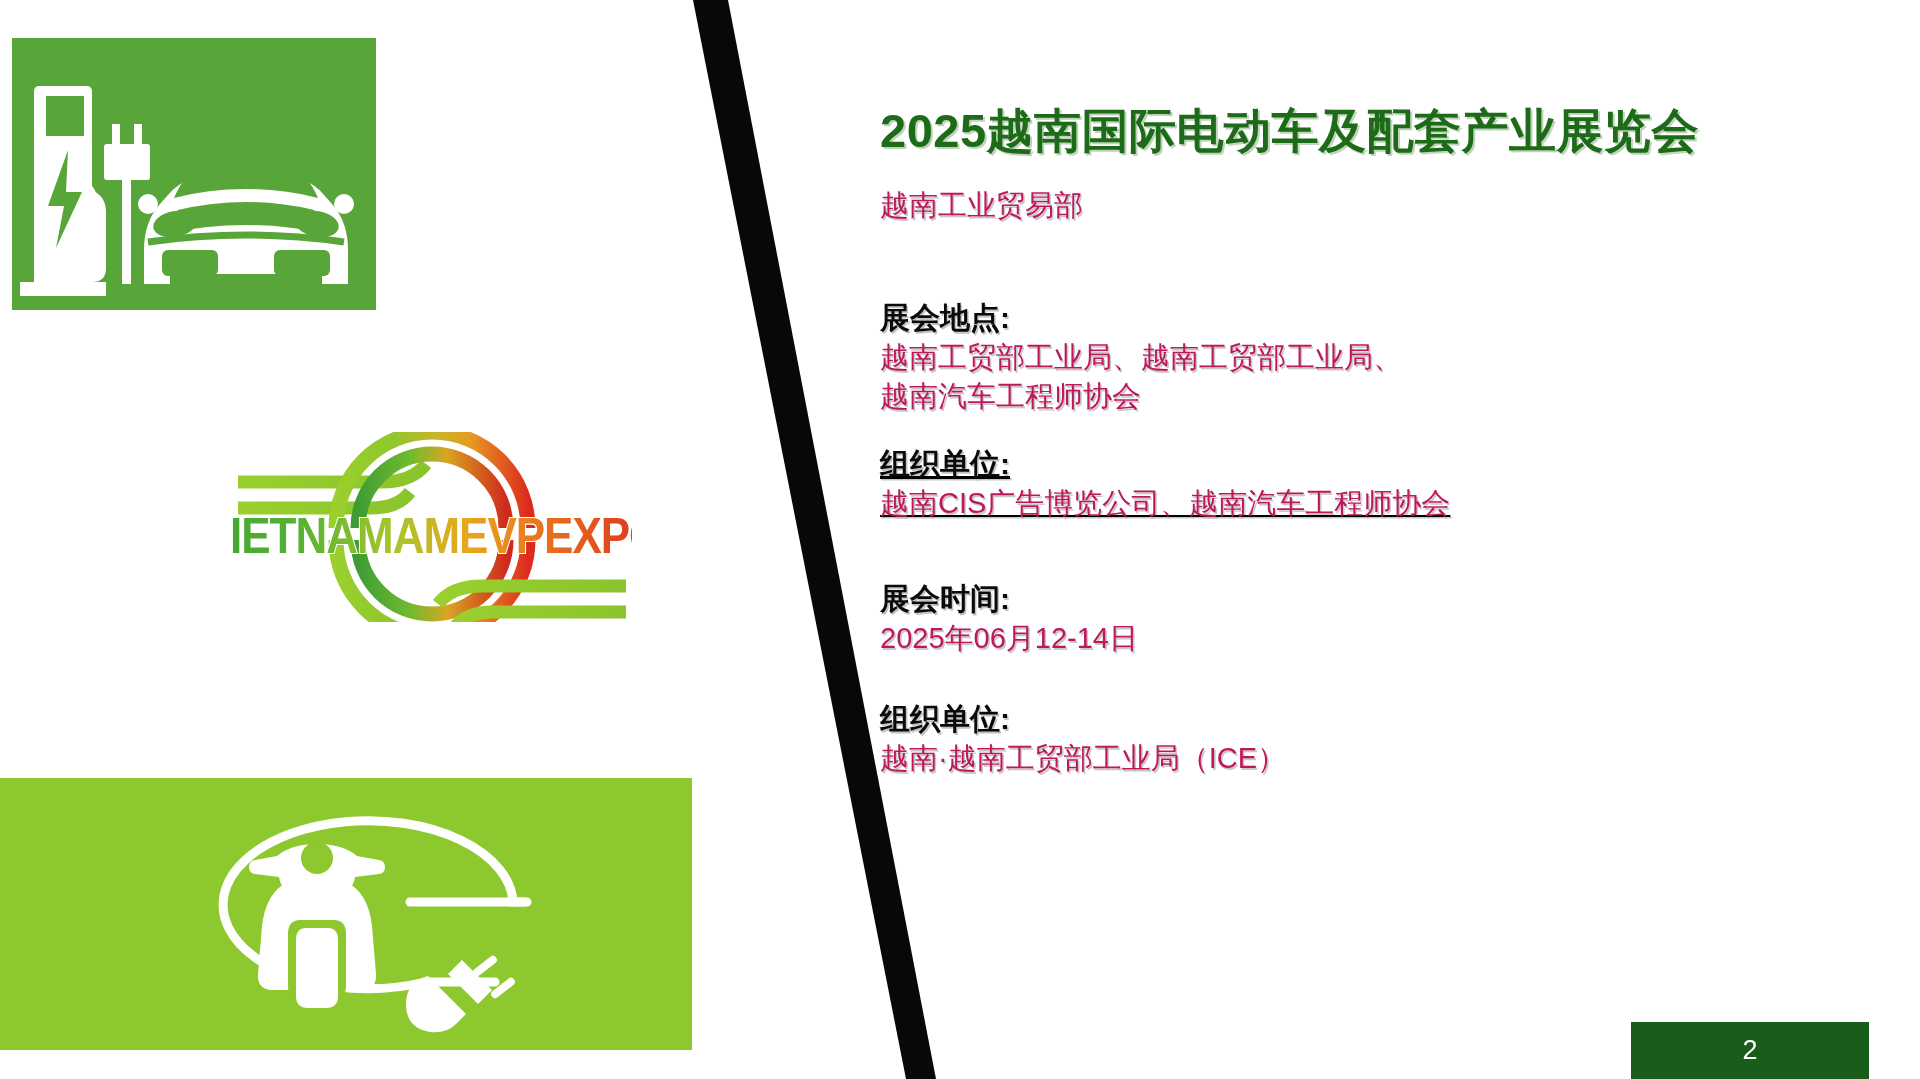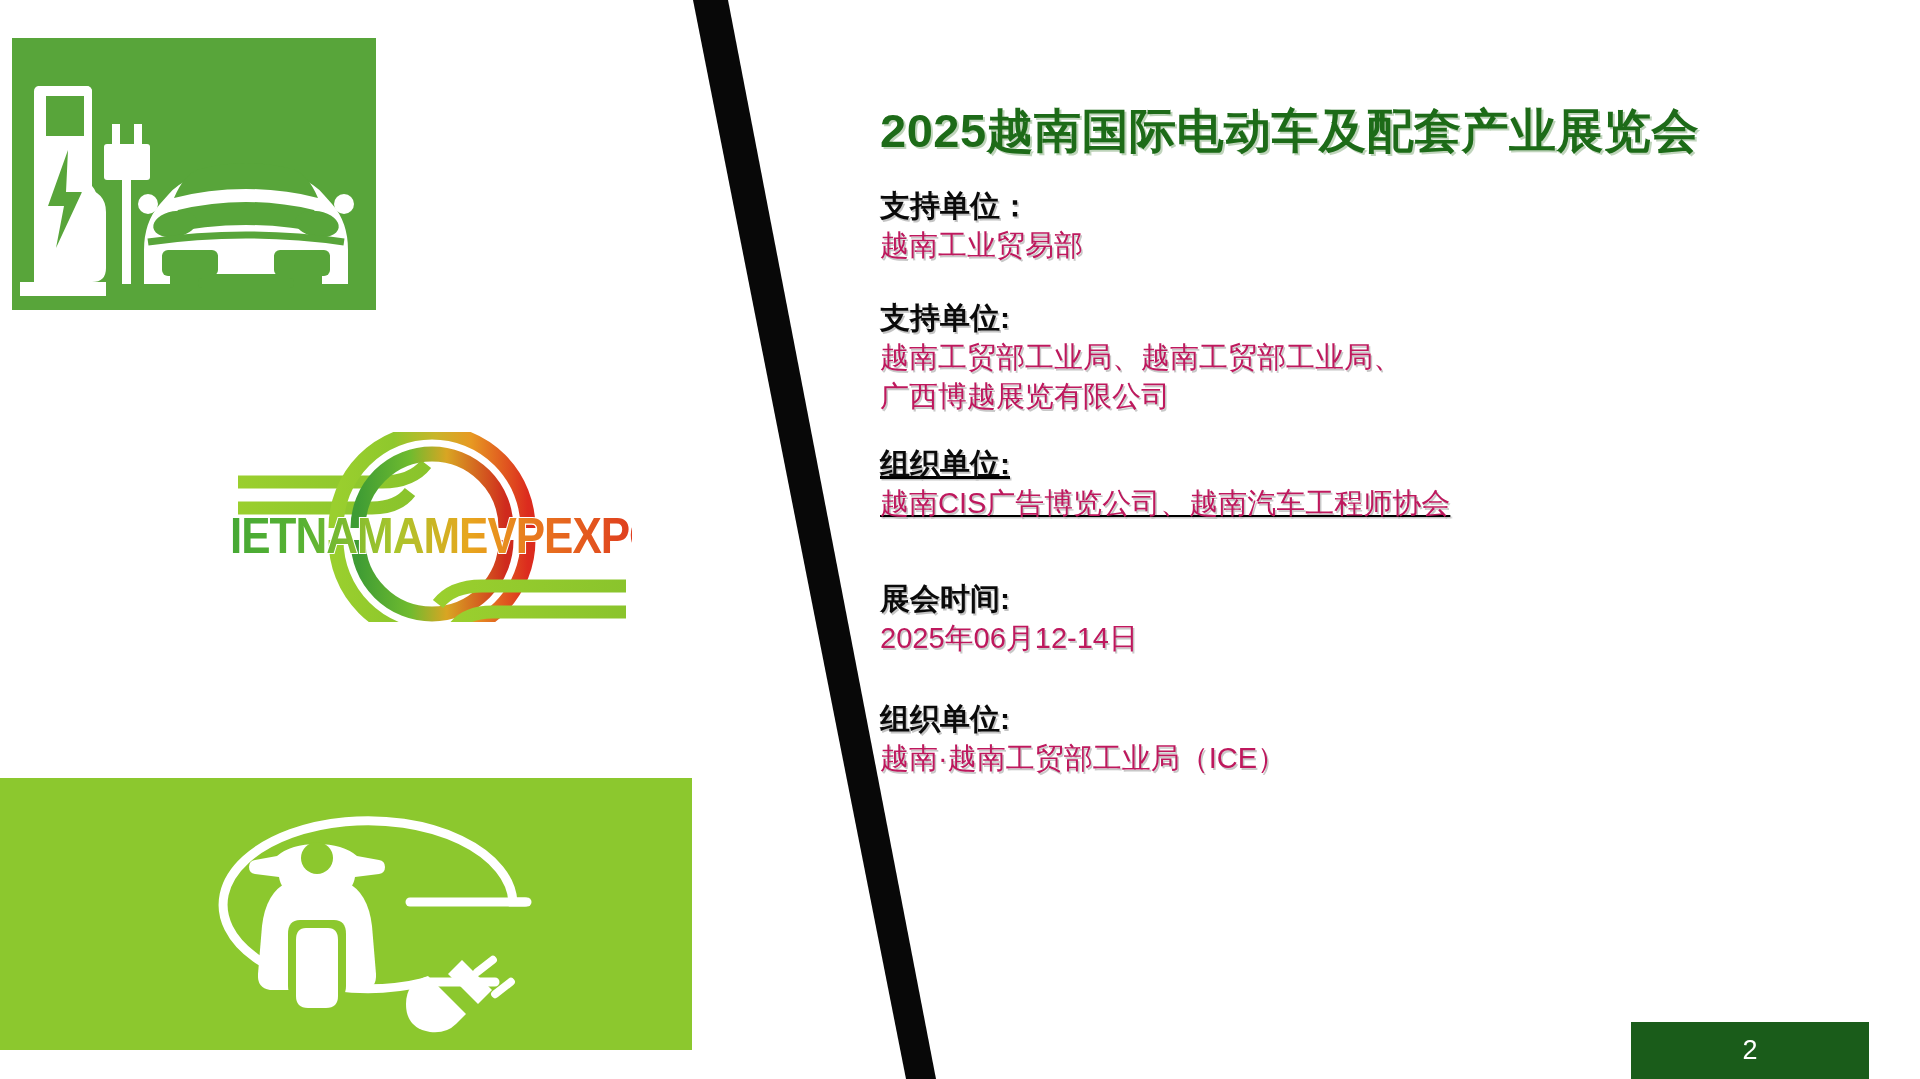--- a/index.html
+++ b/index.html
@@ -270,28 +270,27 @@
     <svg viewBox="0 0 1000 1079" preserveAspectRatio="none" xmlns="http://www.w3.org/2000/svg" aria-hidden="true">
       <polygon points="693,0 728,0 936,1079 906,1079" fill="#080808"></polygon>
     </svg>
   </div>
 
   <div class="content-column">
 
     <div class="slide-title">2025越南国际电动车及配套产业展览会</div>
 
     <div class="info-block blk-support">
-      <div class="info-label">支持单位：</div>
       <div class="info-value">越南工业贸易部</div>
     </div>
 
     <div class="info-block blk-host">
-      <div class="info-label">支持单位:</div>
+      <div class="info-label">展会地点:</div>
       <div class="info-value">越南工贸部工业局、越南工贸部工业局、</div>
-      <div class="info-value line2">广西博越展览有限公司</div>
+      <div class="info-value line2">越南汽车工程师协会</div>
     </div>
 
     <div class="info-block blk-organize">
       <div class="info-label">组织单位:</div>
       <div class="info-value">越南CIS广告博览公司、越南汽车工程师协会</div>
     </div>
 
     <div class="info-block blk-time">
       <div class="info-label">展会时间:</div>
       <div class="info-value">2025年06月12-14日</div>

